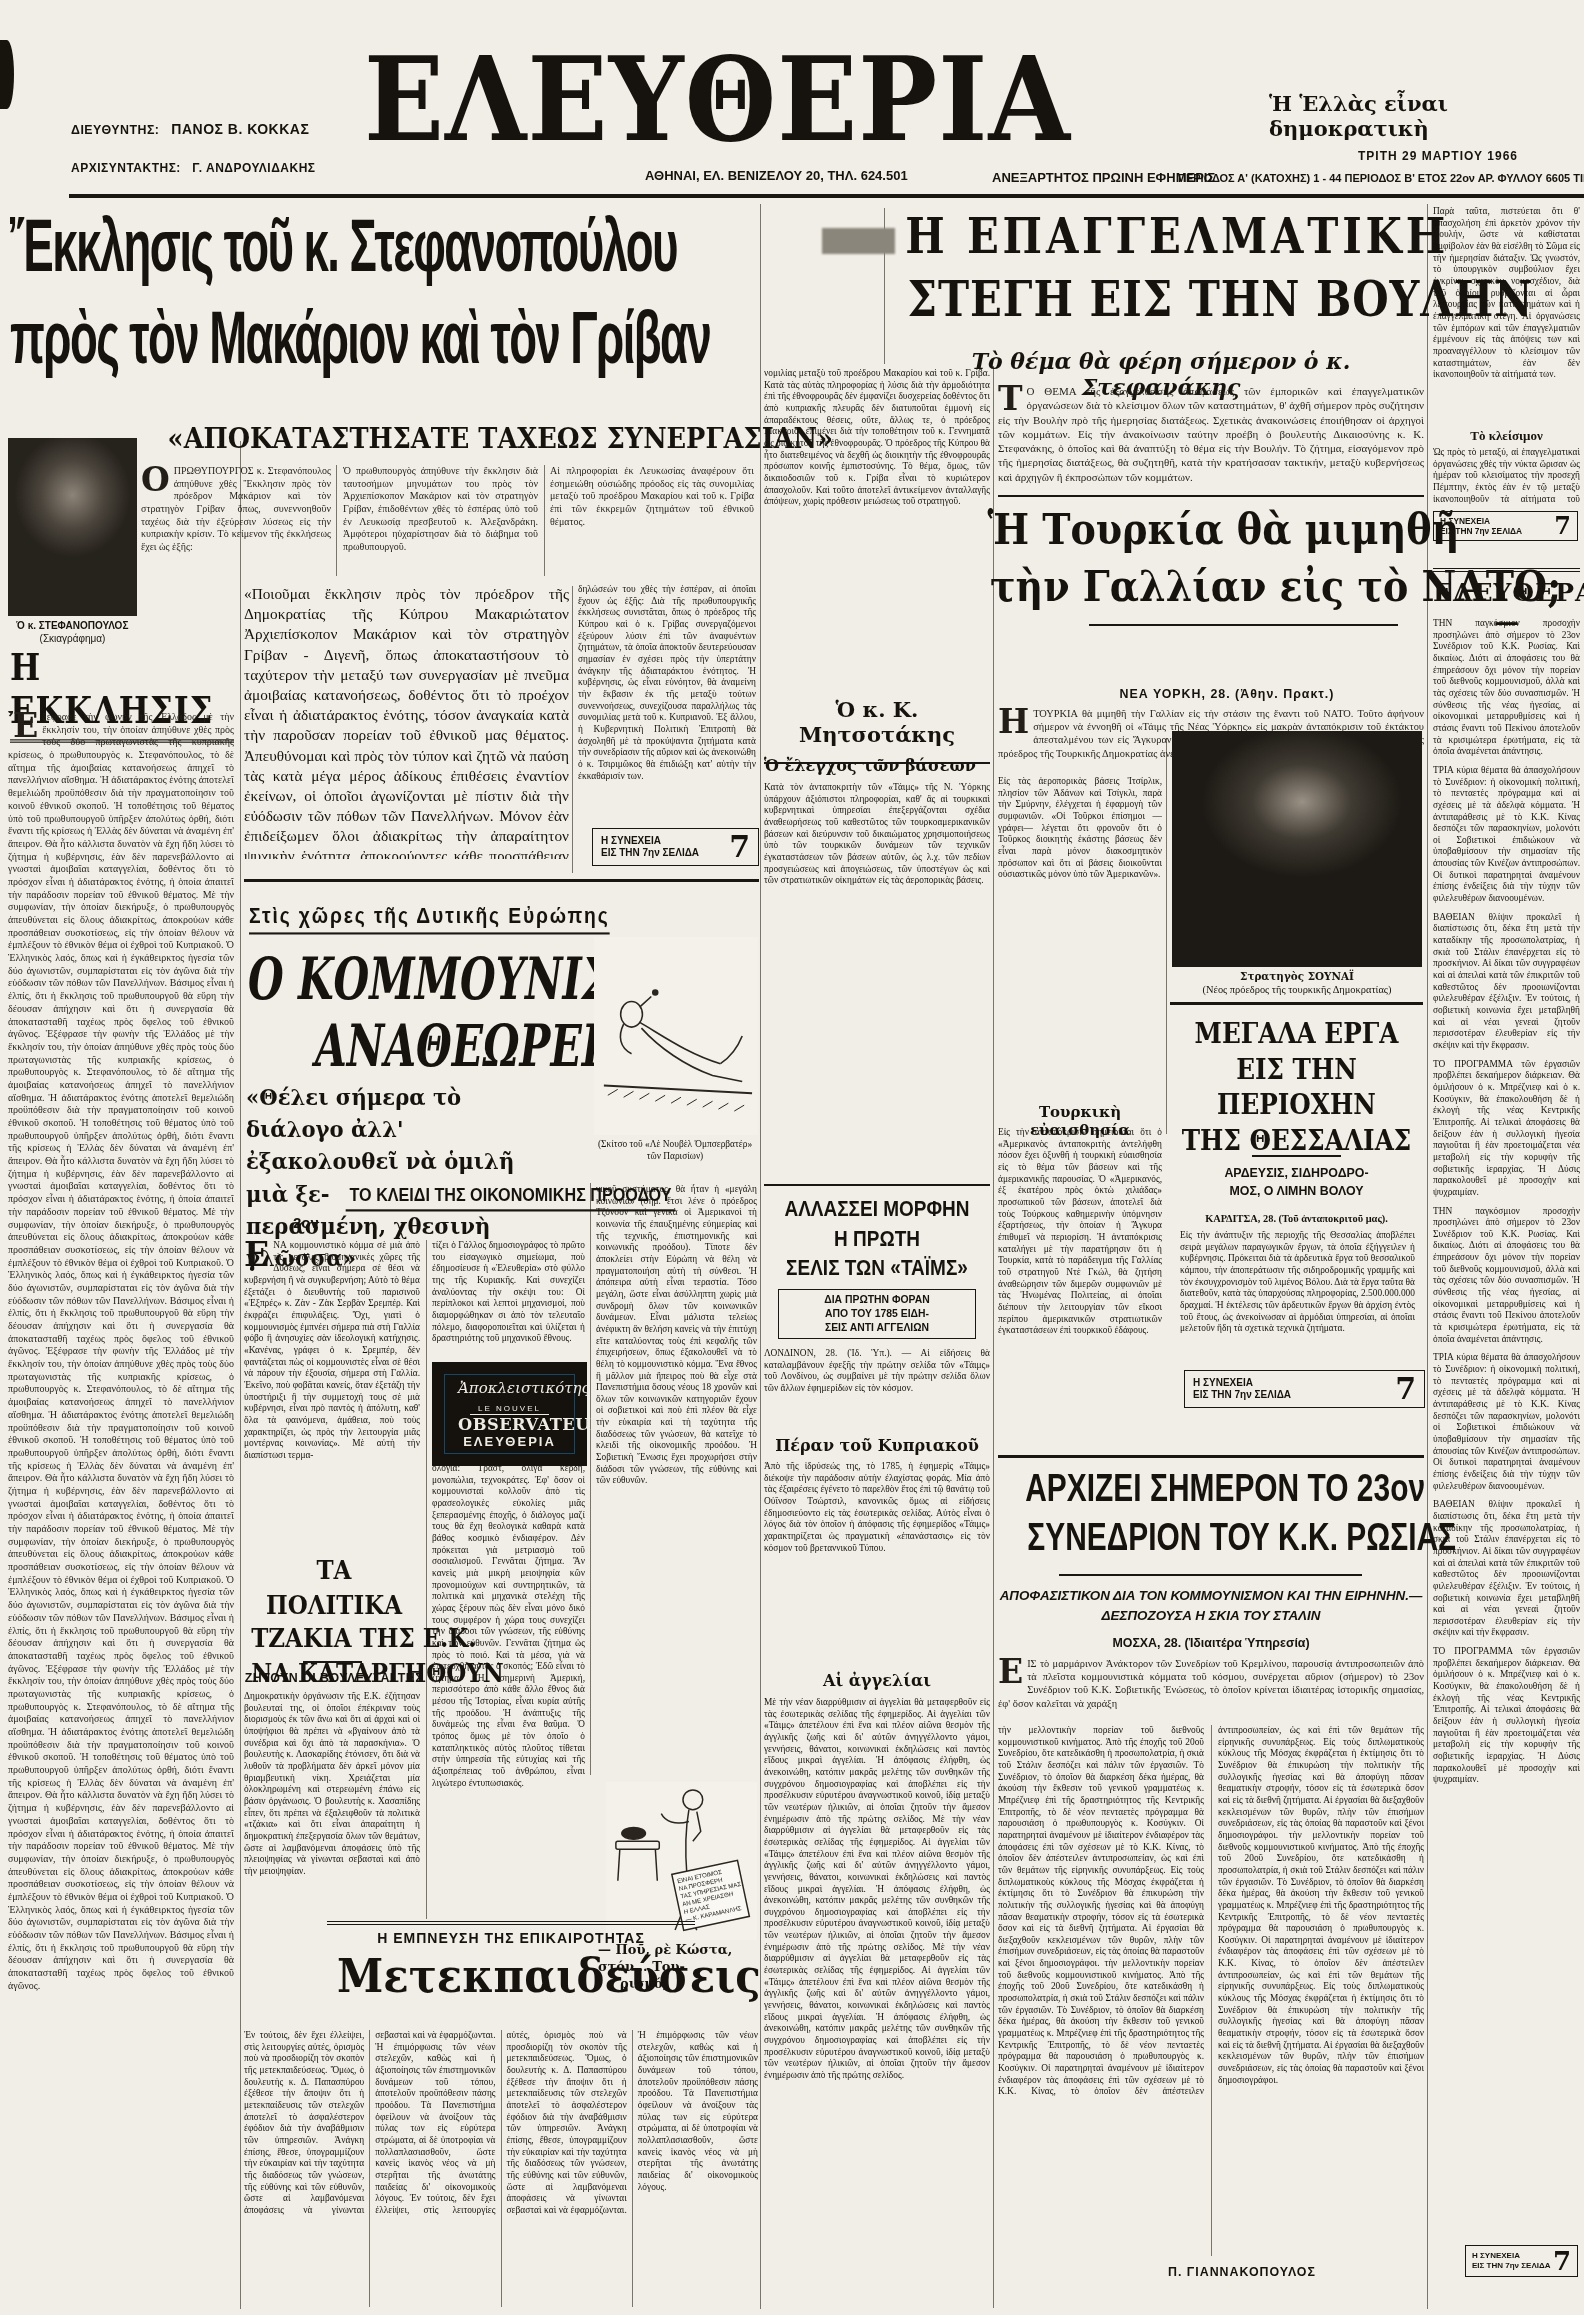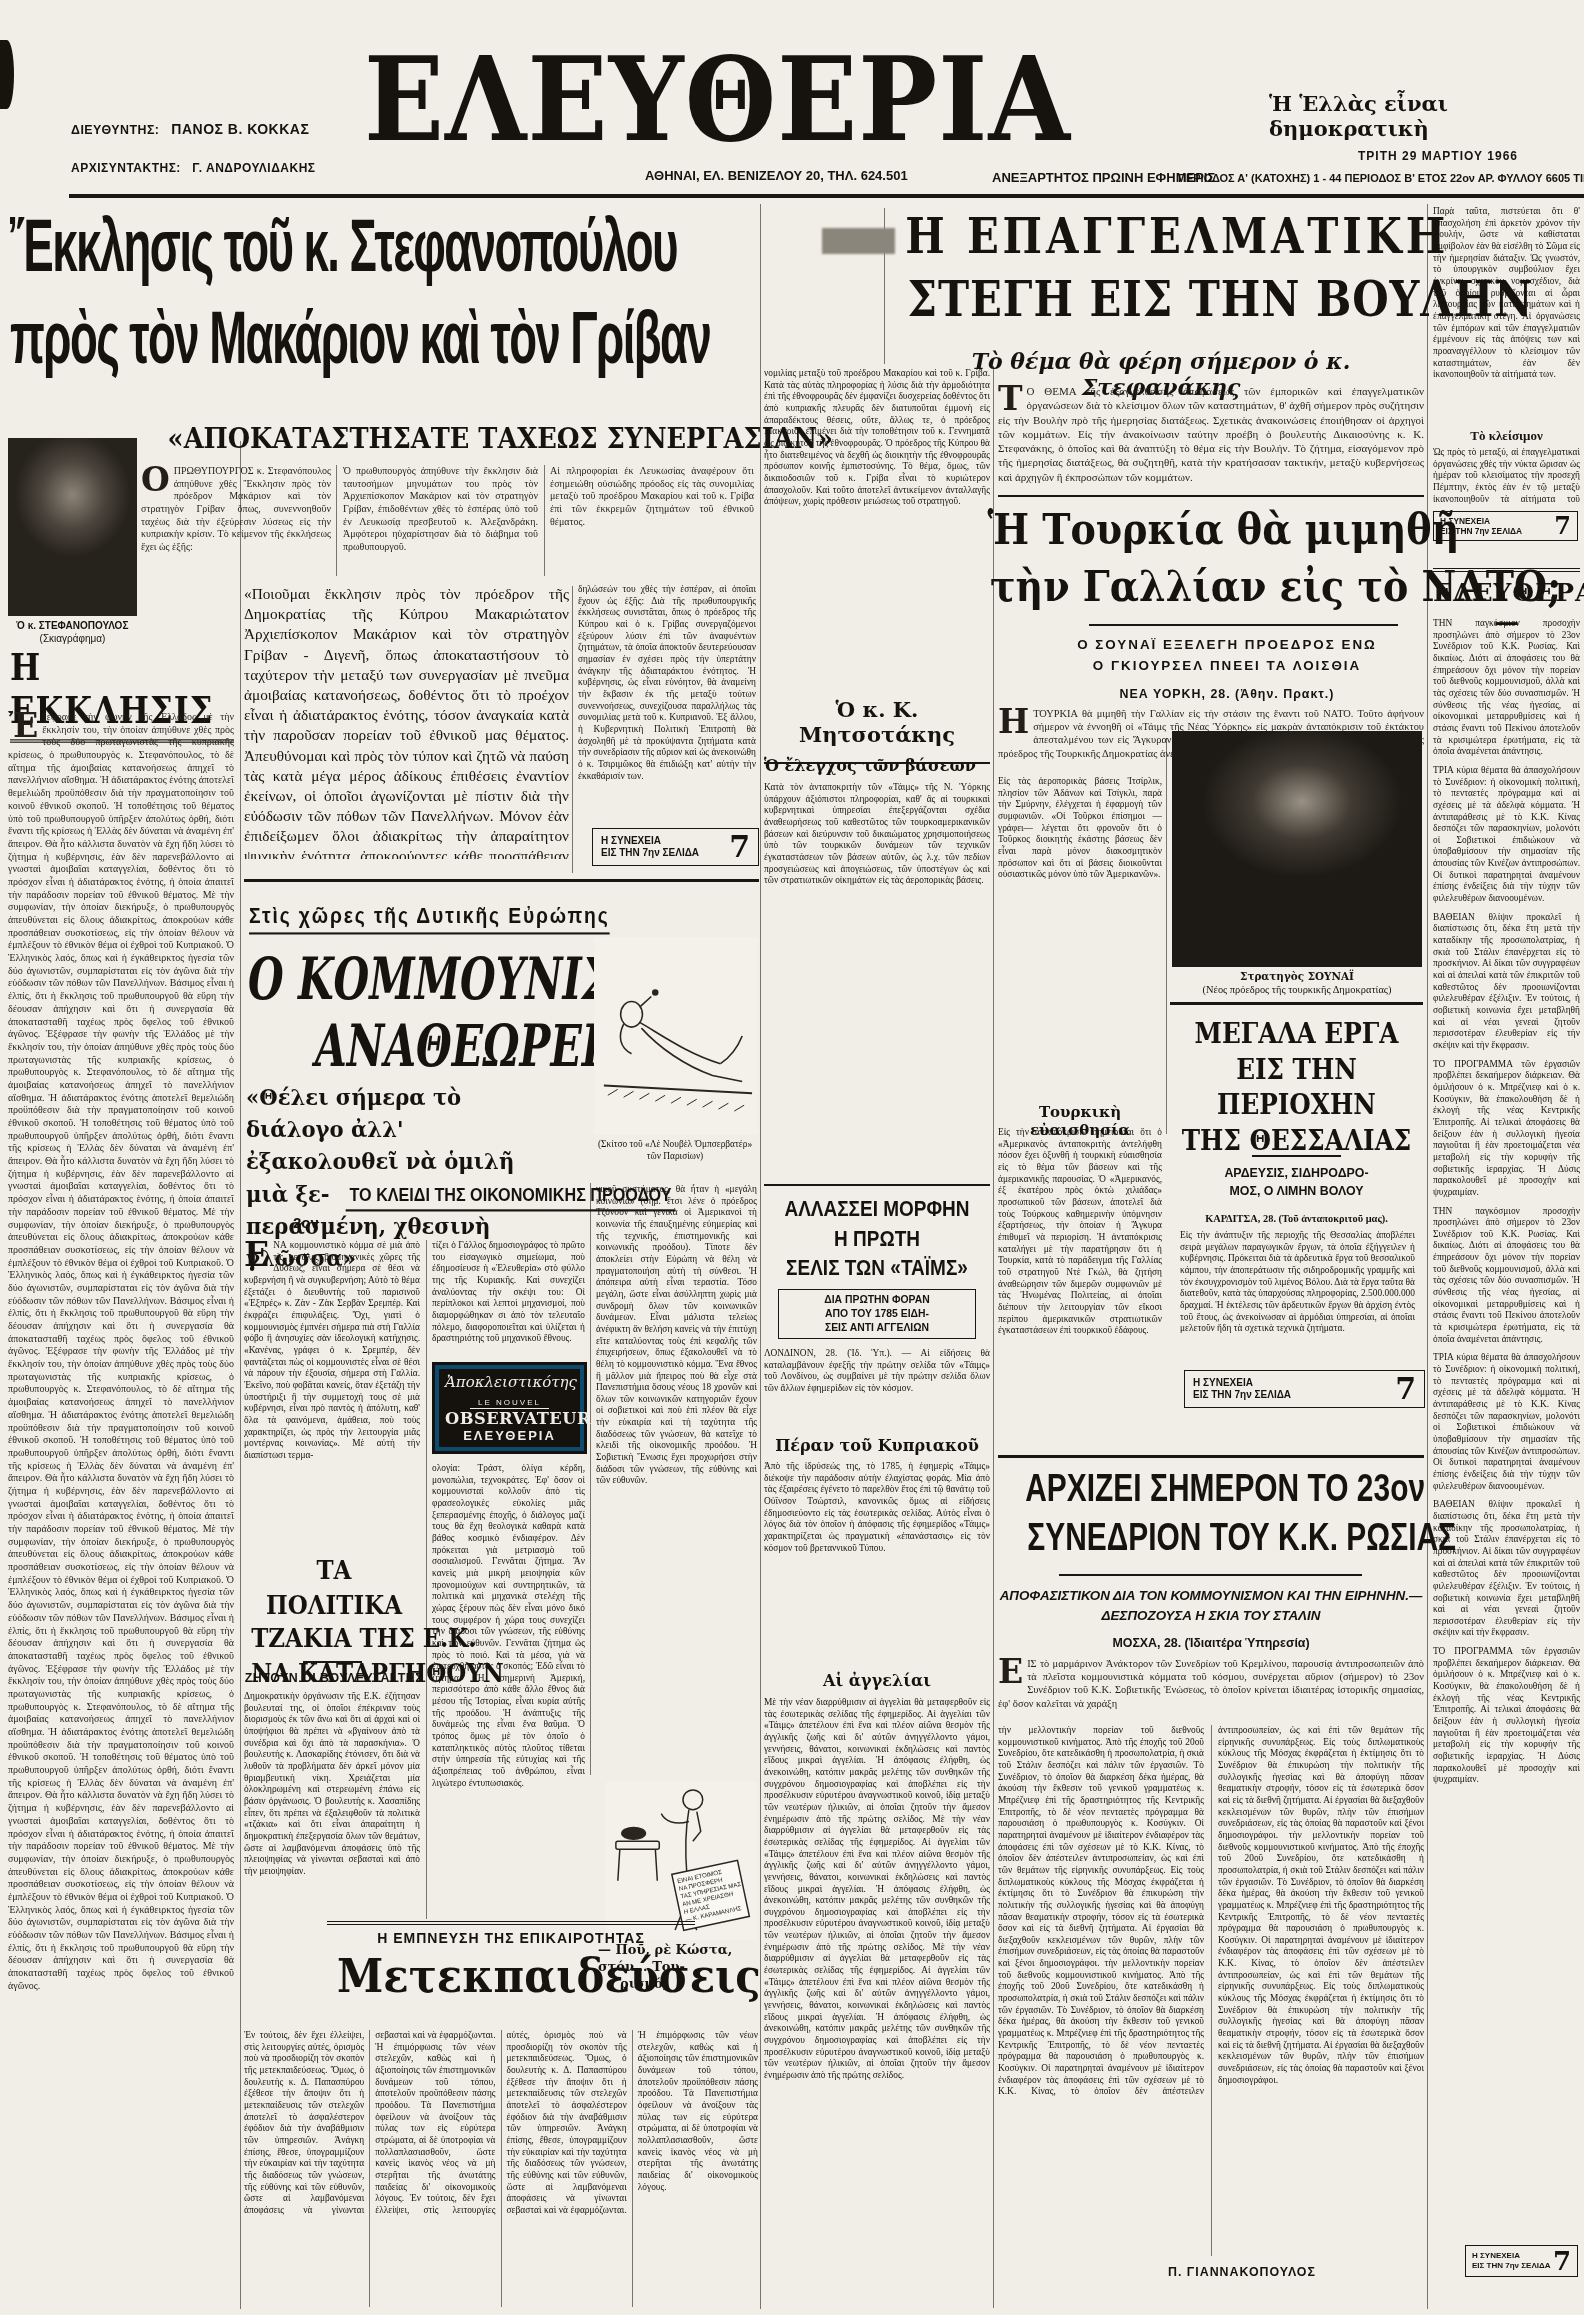--- a/index.html
+++ b/index.html
@@ -16,21 +16,21 @@
   .rule{background:#1a1712;}
   .vrule{background:#7a756a;width:1px;}
   .dc{float:left;font-size:33px;line-height:.8;font-weight:bold;padding:2px 4px 0 0;font-family:"DejaVu Serif",serif;}
   .photo{background:radial-gradient(ellipse 45% 35% at 50% 32%, #8d8478 0%, #4a443c 55%, #26221c 100%);}
   .kontbox{border:1.5px solid #1a1712;display:flex;align-items:center;justify-content:space-between;padding:3px 8px;background:#f1eee7;}
   .kontbox .kl{font-family:"Liberation Sans",sans-serif;font-weight:bold;font-size:10px;line-height:1.25;}
   .kontbox .kp{font-family:"DejaVu Serif",serif;font-weight:bold;font-size:30px;line-height:1;}
   .smear{background:#8b867c;filter:blur(1px);}
   .nowrap{white-space:nowrap;}
   .obox{background:#15120d;color:#efece4;text-align:center;border:1px solid #15120d;}
-  .obox .inner{border:4px solid #0c4a6e;margin:2px;padding:4px 6px;}
+  .obox .inner{border:1px solid #0c4a6e;margin:11px;padding:4px 13px;}
 </style>
 </head>
 <body>
 
 <div class="page">
 
   <div class="a" style="left:0;top:40;width:14px;height:69px;top:40px;background:#17130d;border-radius:0 60% 60% 0;"></div>
 
   <div class="a sans b" style="left:71px;top:121px;font-size:12.4px;letter-spacing:0.5px;">
     <span>ΔΙΕΥΘΥΝΤΗΣ:</span>&nbsp;&nbsp;
@@ -108,24 +108,20 @@
       <div class="kl" style="font-size:8.4px;">ΕΙΣ ΤΗΝ 7ην ΣΕΛΙΔΑ</div>
     </div>
     <div class="kp" style="font-size:24px;">7</div>
   </div>
 
   <div class="a c" style="left:975px;top:503px;width:448px;">
     <div class="serif nowrap" style="font-weight:bold;font-size:40px;display:inline-block;transform:scale(.95,1.08);transform-origin:center top;">Ἡ Τουρκία θὰ μιμηθῆ</div><br>
     <div class="serif nowrap" style="font-weight:bold;font-size:40px;display:inline-block;transform:scale(.95,1.08);transform-origin:center top;margin-top:10px;">τὴν Γαλλίαν εἰς τὸ ΝΑΤΟ;</div>
   </div>
   <div class="a rule" style="left:1089px;top:624px;width:309px;height:2px;"></div>
-  <div class="a sans c" style="left:1030px;top:634px;width:394px;font-weight:bold;font-size:13.4px;line-height:1.6;letter-spacing:2px;">
-    <div>Ο ΣΟΥΝΑΪ ΕΞΕΛΕΓΗ ΠΡΟΕΔΡΟΣ ΕΝΩ</div>
-    <div>Ο ΓΚΙΟΥΡΣΕΛ ΠΝΕΕΙ ΤΑ ΛΟΙΣΘΙΑ</div>
-  </div>
   <div class="a sans b c" style="left:1030px;top:687px;width:394px;font-size:12.4px;letter-spacing:1px;">ΝΕΑ ΥΟΡΚΗ, 28. (Ἀθην. Πρακτ.)</div>
   <div class="a body-txt j" style="left:998px;top:707px;width:426px;height:63px;font-size:10.4px;"><span class="dc">Η</span> ΤΟΥΡΚΙΑ θὰ μιμηθῆ τὴν Γαλλίαν εἰς τὴν στάσιν της ἔναντι τοῦ ΝΑΤΟ. Τοῦτο ἀφήνουν σήμερον νὰ ἐννοηθῆ οἱ «Τάιμς τῆς Νέας Ὑόρκης» εἰς μακρὰν ἀνταπόκρισιν τοῦ ἐκτάκτου ἀπεσταλμένου των εἰς Ἄγκυραν κ. Χέντρικ Σμίθ, δημοσιευθεῖσαν καθ' ἣν στιγμὴν ὁ νέος πρόεδρος τῆς Τουρκικῆς Δημοκρατίας ἀνεκηρύσσετο.</div>
 
   <div class="a b" style="left:764px;top:756px;width:226px;font-size:16px;font-family:'DejaVu Serif',serif;">Ὁ ἔλεγχος τῶν βάσεων</div>
   <div class="a body-sm j" style="left:764px;top:782px;width:226px;height:400px;overflow:hidden;">Κατὰ τὸν ἀνταποκριτὴν τῶν «Τάιμς» τῆς Ν. Ὑόρκης ὑπάρχουν ἀξιόπιστοι πληροφορίαι, καθ' ἃς αἱ τουρκικαὶ κυβερνητικαὶ ὑπηρεσίαι ἐπεξεργάζονται σχέδια ἀναθεωρήσεως τοῦ καθεστῶτος τῶν τουρκοαμερικανικῶν βάσεων καὶ διεύρυνσιν τοῦ δικαιώματος χρησιμοποιήσεως ὑπὸ τῶν τουρκικῶν δυνάμεων τῶν τεχνικῶν ἐγκαταστάσεων τῶν βάσεων αὐτῶν, ὡς λ.χ. τῶν πεδίων προσγειώσεως καὶ ἀπογειώσεως, τῶν ὑποστέγων ὡς καὶ τῶν στρατιωτικῶν οἰκημάτων εἰς τὰς ἀεροπορικὰς βάσεις.</div>
   <div class="a body-sm j" style="left:998px;top:776px;width:164px;height:323px;overflow:hidden;">Εἰς τὰς ἀεροπορικὰς βάσεις Ἰτσίρλικ, πλησίον τῶν Ἀδάνων καὶ Τσίγκλι, παρὰ τὴν Σμύρνην, ἐλέγχεται ἡ ἐφαρμογὴ τῶν συμφωνιῶν. «Οἱ Τοῦρκοι ἐπίσημοι —γράφει— λέγεται ὅτι φρονοῦν ὅτι ὁ Τοῦρκος διοικητὴς ἑκάστης βάσεως δὲν εἶναι παρὰ μόνον διακοσμητικὸν πρόσωπον καὶ ὅτι αἱ βάσεις διοικοῦνται οὐσιαστικῶς μόνον ὑπὸ τῶν Ἀμερικανῶν».</div>
   <div class="a serif b" style="left:998px;top:1103px;width:164px;font-size:15px;text-align:center;">Τουρκικὴ εὐαισθησία</div>
   <div class="a body-sm j" style="left:998px;top:1127px;width:164px;height:327px;overflow:hidden;">Εἰς τὴν ἀνταπόκρισιν σημειοῦται ὅτι ὁ «Ἀμερικανὸς ἀνταποκριτὴς ἀντελήφθη πόσον ἔχει ὀξυνθῆ ἡ τουρκικὴ εὐαισθησία εἰς τὸ θέμα τῶν βάσεων καὶ τῆς ἀμερικανικῆς παρουσίας. Ὁ «Ἀμερικανός, ἐξ ἑκατέρου πρὸς ὀκτὼ χιλιάδας» προσωπικοῦ τῶν βάσεων, ἀποτελεῖ διὰ τοὺς Τούρκους καθημερινὴν ὑπόμνησιν ἐξαρτήσεως, τὴν ὁποίαν ἡ Ἄγκυρα ἐπιθυμεῖ νὰ περιορίση. Ἡ ἀνταπόκρισις καταλήγει μὲ τὴν παρατήρησιν ὅτι ἡ Τουρκία, κατὰ τὸ παράδειγμα τῆς Γαλλίας τοῦ στρατηγοῦ Ντὲ Γκώλ, θὰ ζητήση ἀναθεώρησιν τῶν διμερῶν συμφωνιῶν μὲ τὰς Ἡνωμένας Πολιτείας, αἱ ὁποῖαι διέπουν τὴν λειτουργίαν τῶν εἴκοσι περίπου ἀμερικανικῶν στρατιωτικῶν ἐγκαταστάσεων ἐπὶ τουρκικοῦ ἐδάφους.</div>
 
   <div class="a photo" style="left:1172px;top:731px;width:250px;height:236px;background:radial-gradient(ellipse 40% 32% at 52% 30%, #9a9185 0%, #3f3a32 50%, #1d1a15 100%);"></div>

